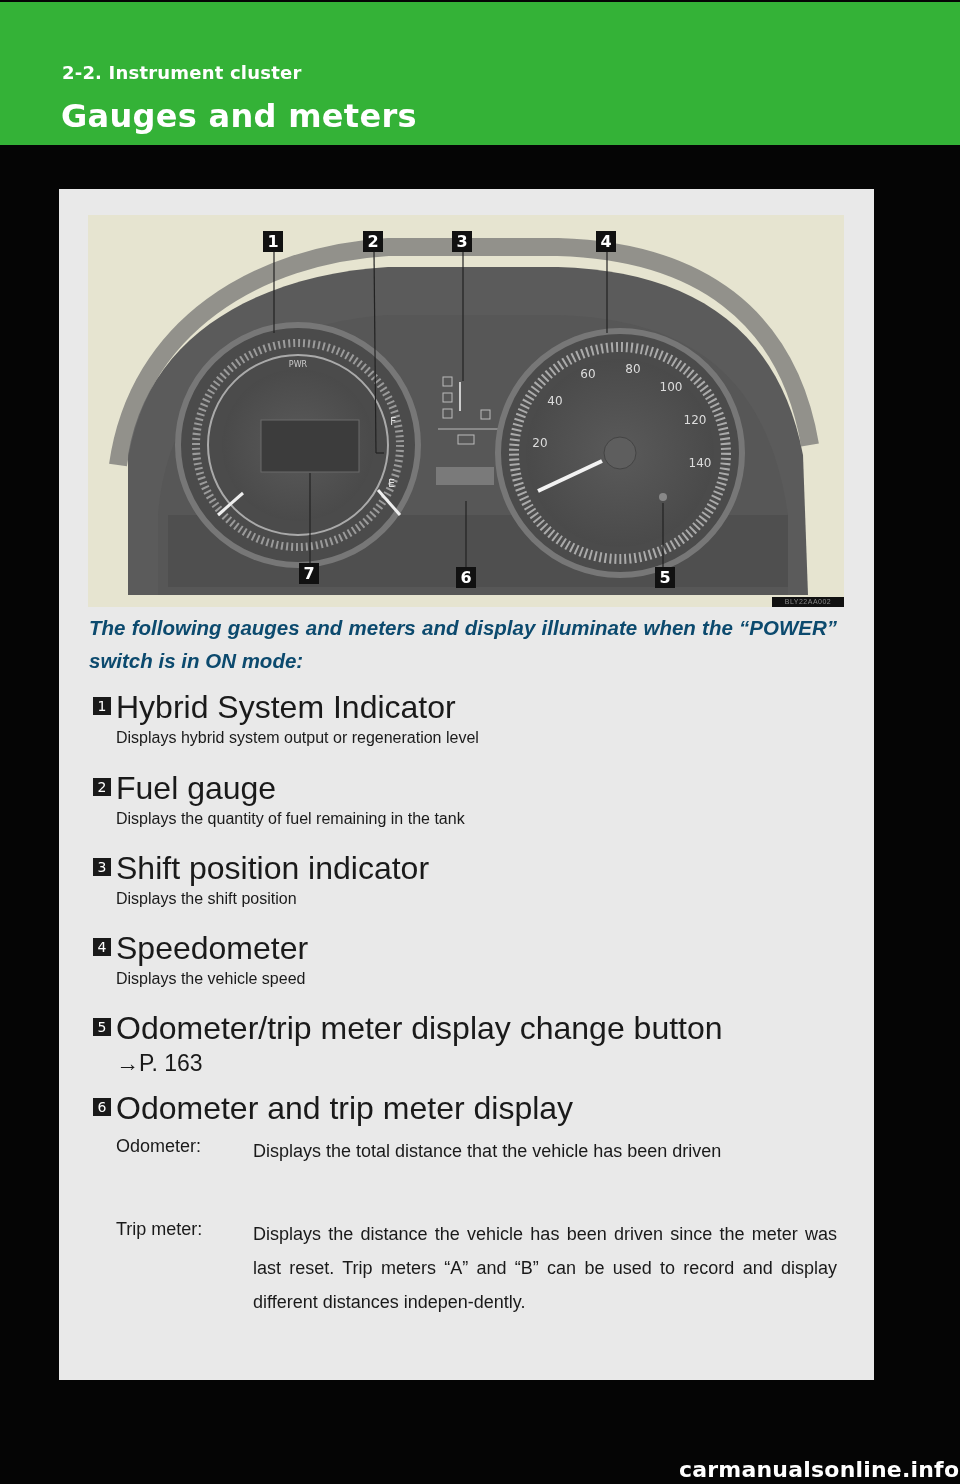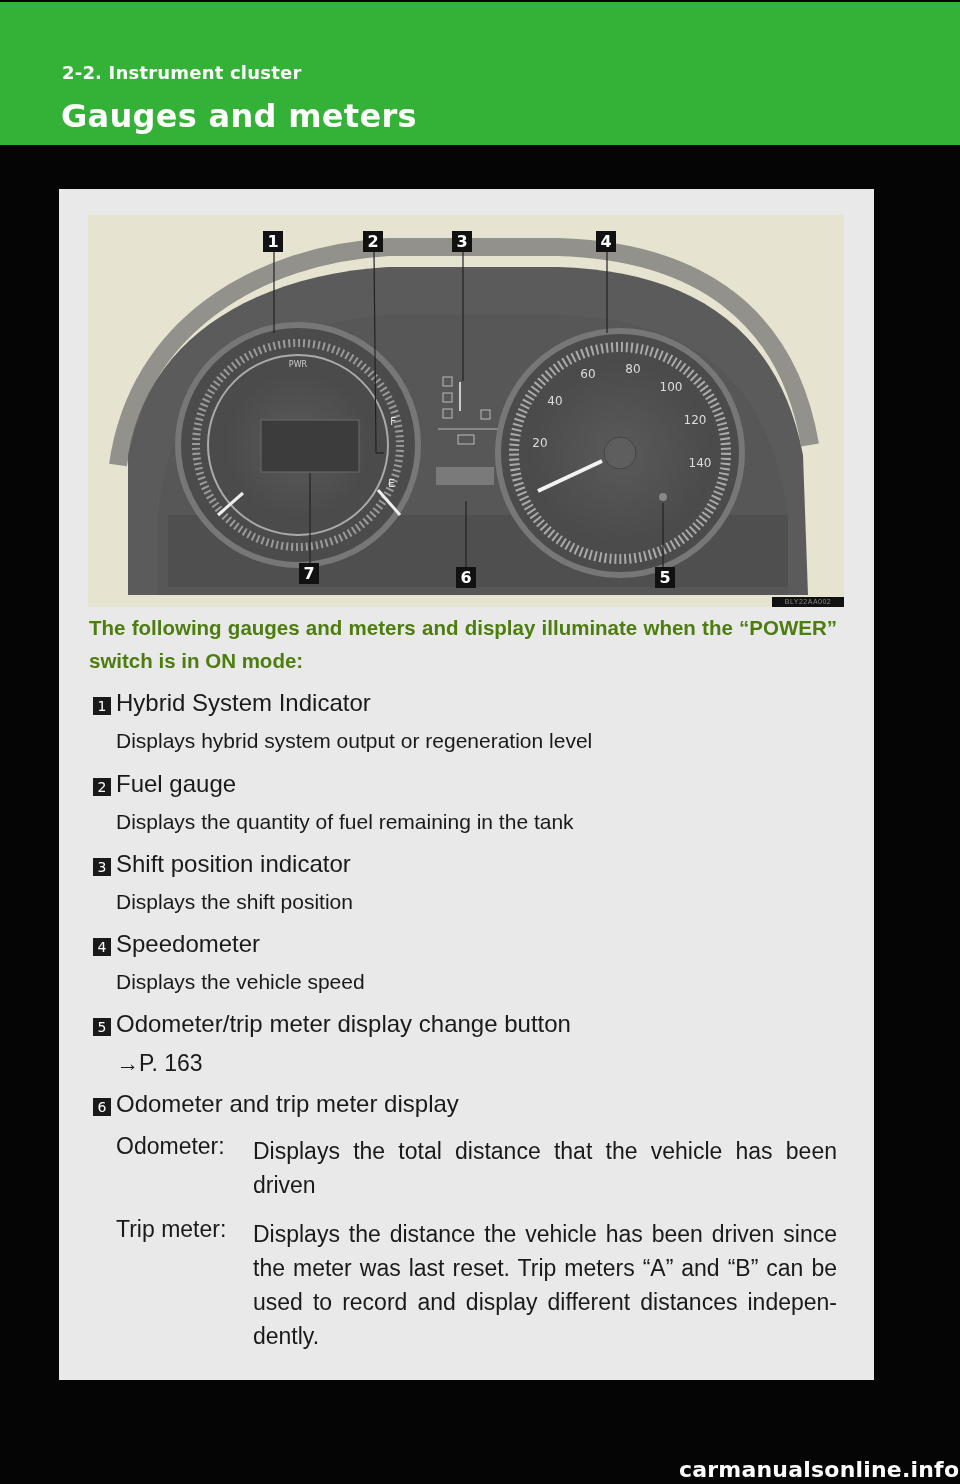--- a/index.html
+++ b/index.html
@@ -11,27 +11,27 @@
   .page-title { position:absolute; left:61px; top:95px; font-size:32px; font-weight:bold; color:#fff;
                 font-family:"DejaVu Sans", sans-serif; letter-spacing:0.3px; }
   .panel { position:absolute; left:59px; top:189px; width:815px; height:1191px; background:#e9e9e9; }
   .figure { position:absolute; left:29px; top:26px; width:756px; height:392px; background:#e6e4d0; overflow:hidden; }
   .figure svg { position:absolute; left:0; top:0; }
   .callout { position:absolute; width:20px; height:21px; background:#111; color:#fff; font-weight:bold;
              font-size:16px; text-align:center; line-height:21px; font-family:"DejaVu Sans", sans-serif; }
   .figure-code { position:absolute; right:0; bottom:0; width:72px; height:10px; background:#111; color:#888;
                  font-size:7px; line-height:10px; text-align:center; letter-spacing:0.5px; }
   .intro { position:absolute; left:30px; top:422px; width:748px; font-size:20.5px; font-weight:bold;
-           color:#4d7c0f; line-height:33px; text-align:justify; font-family:"Liberation Sans", sans-serif; }
+           color:#0c4a6e; line-height:33px; text-align:justify; font-family:"Liberation Sans", sans-serif;font-style:italic; }
   .item { position:absolute; left:34px; width:760px; }
   .item .badge { position:absolute; left:0; top:8px; width:18px; height:18px; background:#1a1a1a; color:#fff;
                  font-size:14px; line-height:18px; text-align:center; font-family:"DejaVu Sans", sans-serif; }
-  .item .title { position:absolute; left:23px; top:0; font-size:24px; color:#1a1a1a; white-space:nowrap;text-align:center; }
-  .item .desc { position:absolute; left:23px; top:40px; font-size:21px; color:#1a1a1a; white-space:nowrap; }
-  .defrow { position:absolute; left:57px; width:722px; font-size:23px; color:#1a1a1a; line-height:34px; }
+  .item .title { position:absolute; left:23px; top:0; font-size:32px; color:#1a1a1a; white-space:nowrap;text-align:center; }
+  .item .desc { position:absolute; left:23px; top:40px; font-size:16px; color:#1a1a1a; white-space:nowrap; }
+  .defrow { position:absolute; left:57px; width:722px; font-size:18px; color:#1a1a1a; line-height:34px; }
   .defrow .term { position:absolute; left:0; top:0; width:136px; white-space:nowrap; }
   .defrow .def { position:absolute; left:137px; top:5px; width:584px; text-align:justify; }
   .watermark { position:absolute; left:679px; top:1457px; font-size:22px; color:#ffffff; font-weight:bold;
                font-family:"DejaVu Sans", sans-serif; letter-spacing:0.2px; }
 </style>
 </head>
 <body>
 
 <div class="header">
   <div class="section-label">2-2. Instrument cluster</div>

